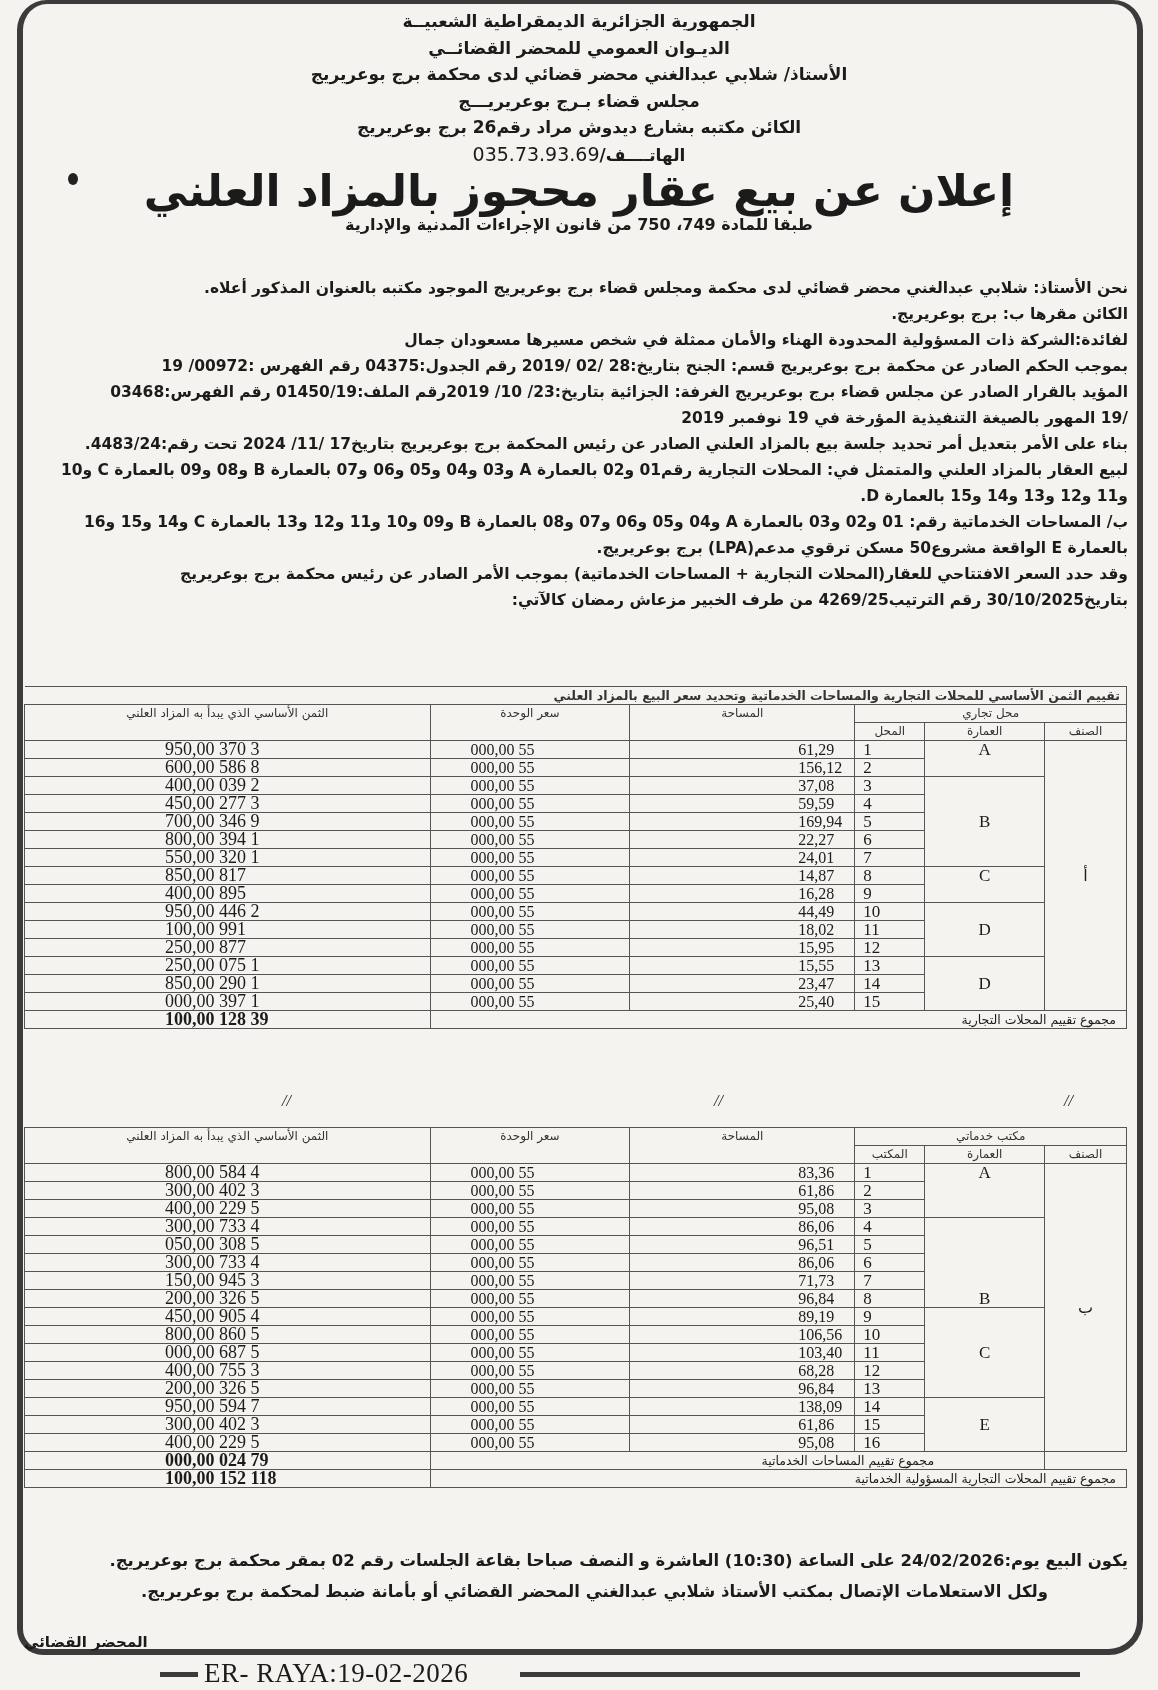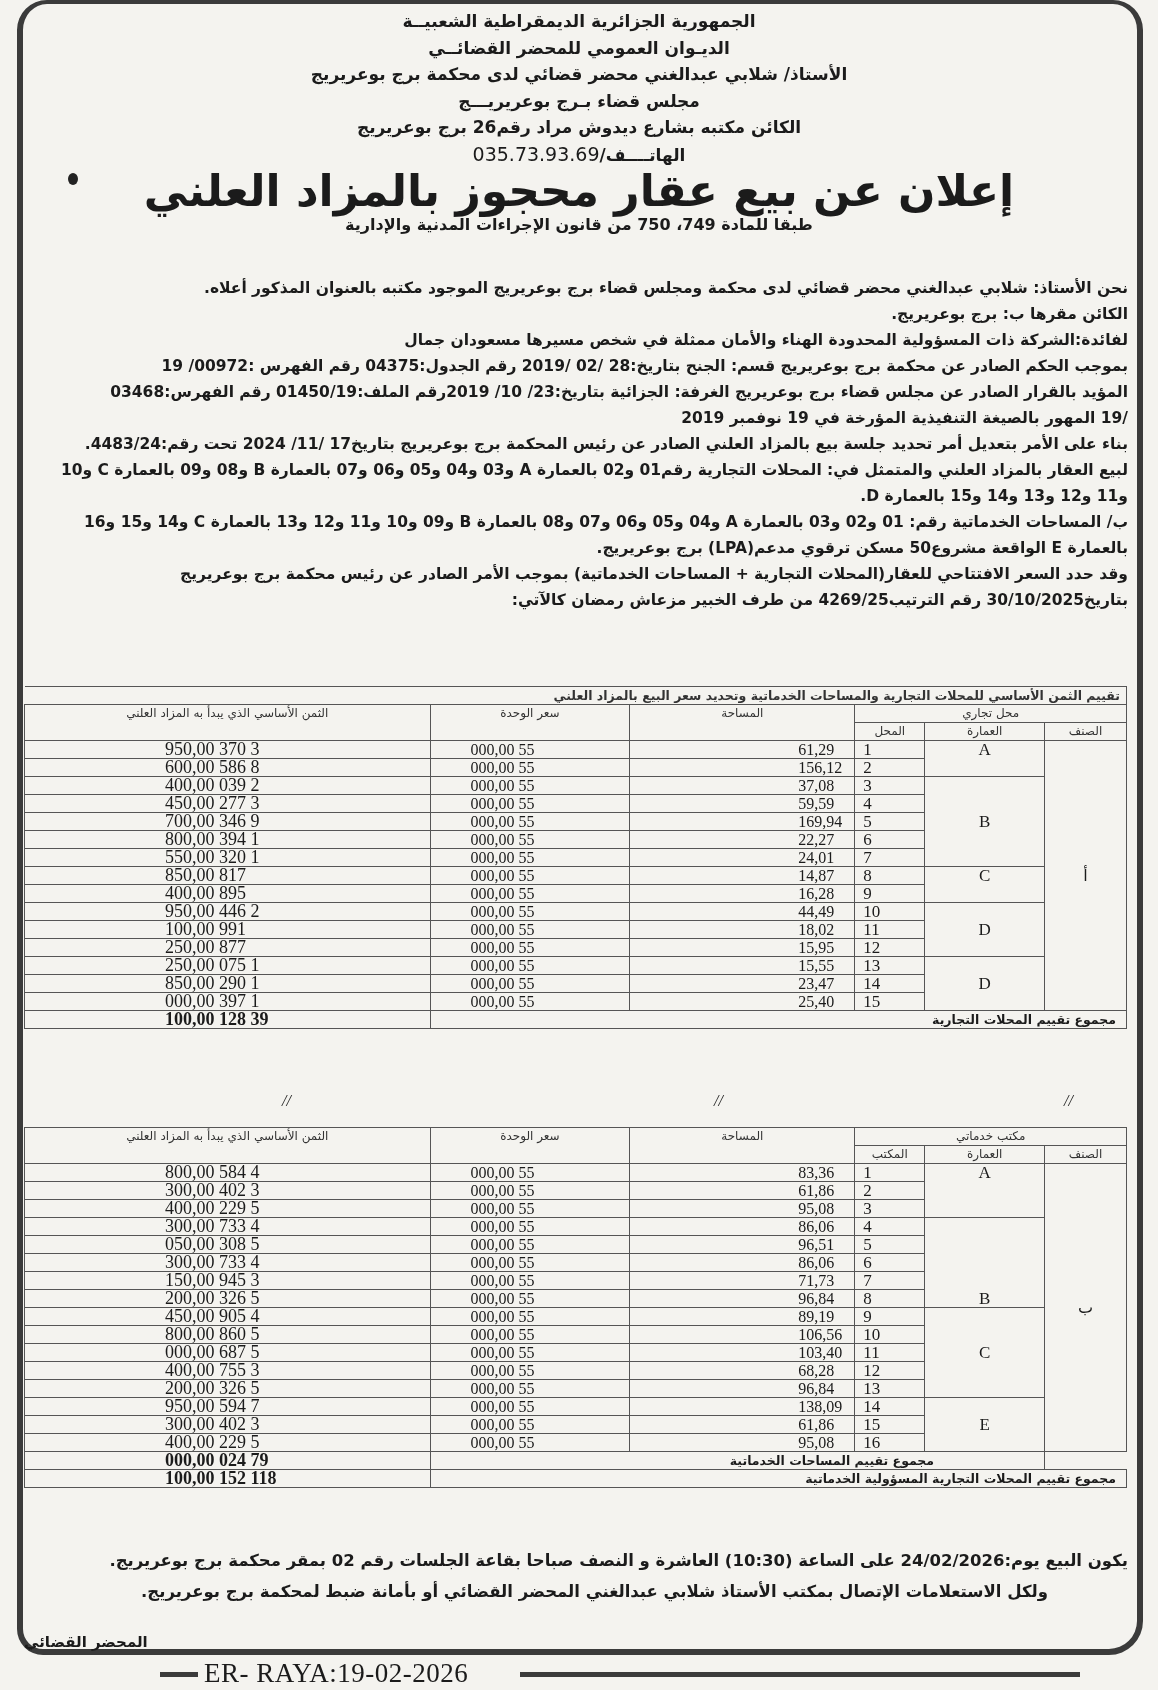--- a/index.html
+++ b/index.html
@@ -35,21 +35,21 @@
   .t1 { top: 686px; }
   .t2 { top: 1127px; }
   .caption-row td { text-align: right; font-family: "DejaVu Sans", sans-serif; font-size: 12.5px; font-weight: bold; color: #333; border-left: none !important; }
   .price { text-align: left; padding-left: 140px !important; font-size: 18px; }
   .unit { text-align: left; padding-left: 40px !important; }
   .area { text-align: left; padding-left: 168px !important; }
   .lot { text-align: left; padding-left: 8px !important; font-size: 17px; }
   .bld { text-align: center; font-size: 17px; }
   .cls { text-align: center; font-family: "DejaVu Sans", sans-serif; font-size: 16px; }
   .sum { font-weight: bold; margin-top: 48px; }
-  .sum-label { text-align: center; font-family: "DejaVu Sans", sans-serif; font-size: 12.5px; font-weight: bold; }
+  .sum-label { text-align: center; font-family: "DejaVu Sans", sans-serif; font-size: 12.5px; font-weight: normal; }
   .marks { position: absolute; top: 1092px; left: 24px; width: 1103px; height: 20px; font-family: "Liberation Serif", serif; font-style: italic; font-size: 16px; }
   .marks span { position: absolute; }
   .footer { position: absolute; left: 30px; right: 30px; top: 1545px; direction: rtl; text-align: right; font-weight: bold; font-size: 16.5px; line-height: 31px; }
   .footer p { margin: 0; white-space: nowrap; }
   .sign { position: absolute; left: 24px; top: 1633px; font-weight: bold; font-size: 15px; direction: rtl; }
   .paper-ref { position: absolute; left: 0; top: 1660px; width: 1004px; height: 30px; }
   .paper-ref .bar { position: absolute; top: 12px; height: 5px; background: #3b3b3b; }
   .paper-ref .text { position: absolute; left: 198px; top: -2px; font-family: "Liberation Serif", serif; font-size: 27px; letter-spacing: 0.5px; background: #f4f3ef; padding: 0 6px; }
 </style>
 </head>

